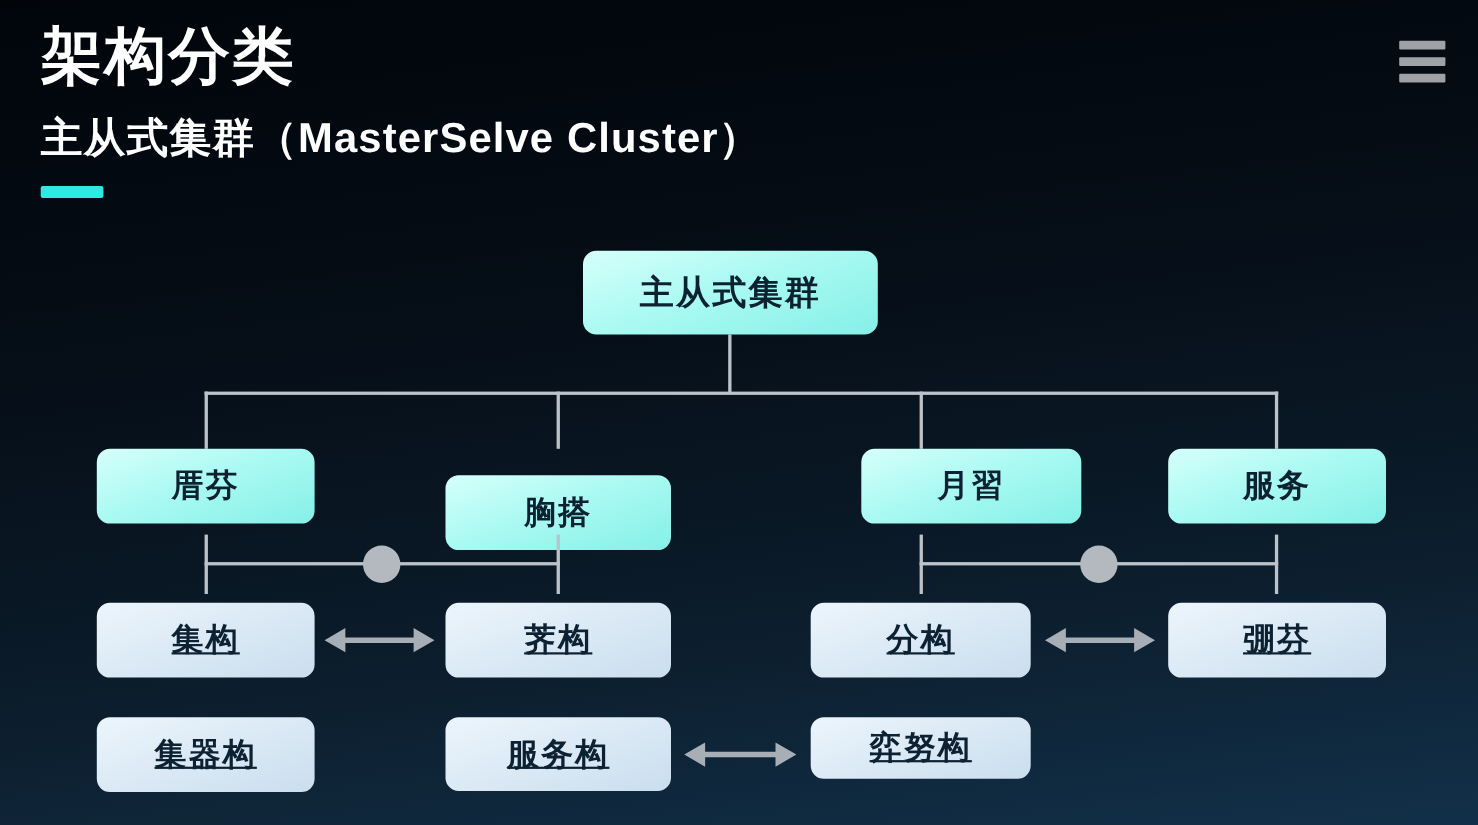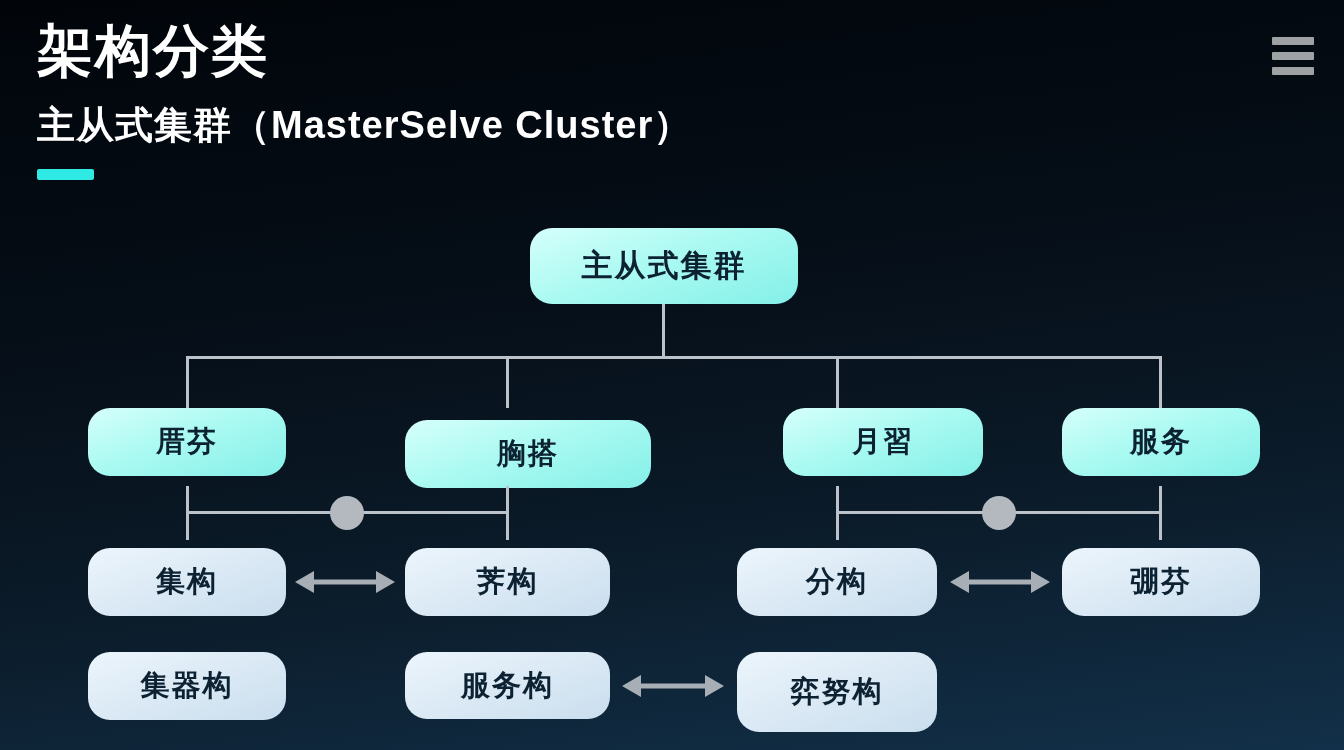--- a/index.html
+++ b/index.html
@@ -23,25 +23,26 @@
   .hamburger{position:absolute; left:1272px; top:37px; width:42px; height:40px; cursor:pointer;}
   .hamburger .bar{position:absolute; left:0; width:42px; height:8px; background:#9fa2a4; border-radius:1px;}
   .hamburger .b1{top:0;} .hamburger .b2{top:15px;} .hamburger .b3{top:30px;}
 
   .node{
     position:absolute; display:flex; align-items:center; justify-content:center;
     color:#0c2233; font-weight:700; font-size:29px; letter-spacing:2px;
   }
   .node.cyan{
     background:linear-gradient(160deg,#d6fffb 0%,#abfaf2 45%,#84f0e8 100%);
-    border-radius:22px;
+    border-radius:12px;
   }
   .node.light{
     background:linear-gradient(160deg,#ecf5fc 0%,#d9e8f4 55%,#cadeee 100%);
-    border-radius:22px;
+    border-radius:12px;
+    text-decoration:underline;
   }
   .node.root{font-size:31px;}
 
   .vline,.hline{position:absolute; background:#bcc2c9;}
   .dot{position:absolute; width:34px; height:34px; border-radius:50%; background:#b3b9bf;}
   .dbl-arrow{position:absolute;}
 </style>
 </head>
 <body>
 
@@ -60,21 +61,21 @@
   <div class="node cyan root" style="left:530px; top:228px; width:268px; height:76px;">主从式集群</div>
 
   <div class="vline" style="left:662px; top:304px; width:3px; height:53px;"></div>
   <div class="hline" style="left:186px; top:356px; width:976px; height:3px;"></div>
   <div class="vline" style="left:186px; top:356px; width:3px; height:52px;"></div>
   <div class="vline" style="left:506px; top:356px; width:3px; height:52px;"></div>
   <div class="vline" style="left:836px; top:356px; width:3px; height:52px;"></div>
   <div class="vline" style="left:1159px; top:356px; width:3px; height:52px;"></div>
 
   <div class="node cyan" style="left:88px;  top:408px; width:198px; height:68px;">厝芬</div>
-  <div class="node cyan" style="left:405px; top:420px; width:246px; height:68px;">胸搭</div>
+  <div class="node cyan" style="left:405px; top:432px; width:205px; height:68px;">胸搭</div>
   <div class="node cyan" style="left:737px; top:408px; width:200px; height:68px;margin-left:46px;">月習</div>
   <div class="node cyan" style="left:1062px; top:408px; width:198px; height:68px;">服务</div>
 
   <div class="vline" style="left:186px; top:486px; width:3px; height:54px;"></div>
   <div class="vline" style="left:506px; top:486px; width:3px; height:54px;"></div>
   <div class="hline" style="left:186px; top:511px; width:323px; height:3px;"></div>
   <div class="dot" style="left:330px; top:496px;"></div>
 
   <div class="vline" style="left:836px; top:486px; width:3px; height:54px;"></div>
   <div class="vline" style="left:1159px; top:486px; width:3px; height:54px;"></div>
@@ -92,21 +93,21 @@
     <polygon points="100,15 81,4 81,26" fill="#a7aeb5"></polygon>
   </svg>
   <svg class="dbl-arrow" style="left:950px; top:567px;" width="100" height="30" viewBox="0 0 100 30">
     <line x1="14" y1="15" x2="86" y2="15" stroke="#a7aeb5" stroke-width="5"></line>
     <polygon points="0,15 19,4 19,26" fill="#a7aeb5"></polygon>
     <polygon points="100,15 81,4 81,26" fill="#a7aeb5"></polygon>
   </svg>
 
   <div class="node light" style="left:88px;  top:652px; width:198px; height:68px;">集器构</div>
   <div class="node light" style="left:405px; top:652px; width:205px; height:67px;">服务构</div>
-  <div class="node light" style="left:737px; top:652px; width:200px; height:80px;">弈努构</div>
+  <div class="node light" style="left:737px; top:652px; width:200px; height:56px;">弈努构</div>
 
   <svg class="dbl-arrow" style="left:622px; top:671px;" width="102" height="30" viewBox="0 0 102 30">
     <line x1="14" y1="15" x2="88" y2="15" stroke="#a7aeb5" stroke-width="5"></line>
     <polygon points="0,15 19,4 19,26" fill="#a7aeb5"></polygon>
     <polygon points="102,15 83,4 83,26" fill="#a7aeb5"></polygon>
   </svg>
 
 </div>
 
 </body></html>

